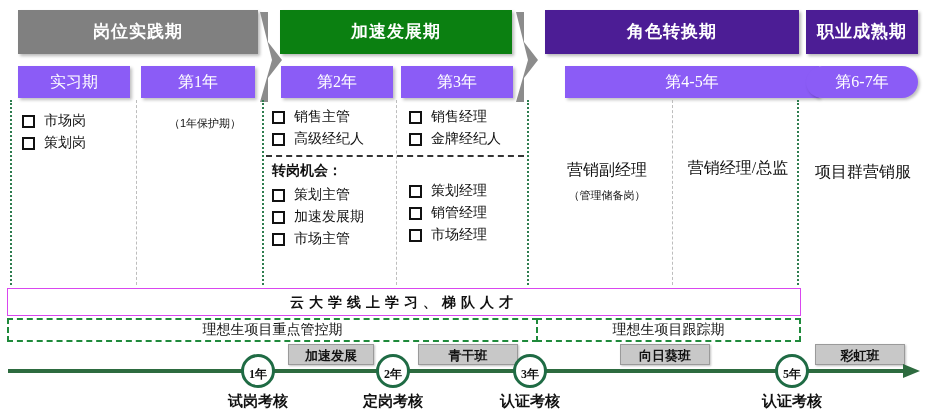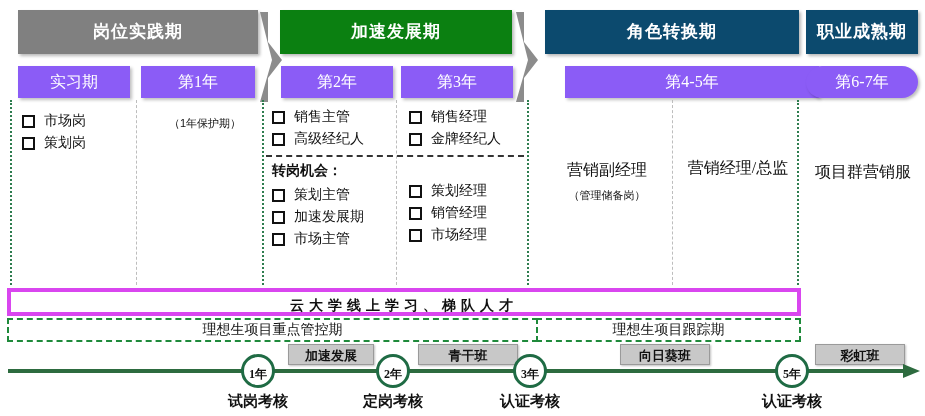--- a/index.html
+++ b/index.html
@@ -11,21 +11,21 @@
   .canvas{position:absolute;left:0;top:0;width:925px;height:416px;}
   .abs{position:absolute;box-sizing:border-box;}
 
   
   .phase{
     height:44px;line-height:44px;text-align:center;
     color:#ffffff;font-weight:bold;font-size:17px;letter-spacing:1px;
   }
   .phase.gray{background:#808080;box-shadow:2px 2px 3px rgba(0,0,0,.28);}
   .phase.bright{background:#0b8011;box-shadow:2px 2px 3px rgba(0,0,0,.28);}
-  .phase.dark{background:#0c4a6e;box-shadow:2px 2px 3px rgba(0,0,0,.28);}
+  .phase.dark{background:#4c1d95;box-shadow:2px 2px 3px rgba(0,0,0,.28);}
 
   
   .yearbar{
     height:32px;line-height:32px;text-align:center;background:#8b5cf6;
     color:#ffffff;font-size:16px;
     font-family:"Liberation Serif","DejaVu Serif",serif;
     box-shadow:2px 2px 3px rgba(0,0,0,.25);
   }
 
   
@@ -48,21 +48,21 @@
   }
   .small{font-size:11px;color:#111;}
   .bold{font-weight:bold;}
   .bigtxt{
     font-family:"Liberation Serif","DejaVu Serif",serif;
     font-size:16px;color:#111111;text-align:center;white-space:nowrap;
   }
 
   
   .whiteband{
-    border:4px solid #d946ef;background:#ffffff;height:28px;line-height:28px;
+    border:1px solid #d946ef;background:#ffffff;height:28px;line-height:28px;
     text-align:center;font-weight:bold;font-size:14px;color:#111;
     letter-spacing:5px;
     font-family:"Liberation Serif","DejaVu Serif",serif;
   }
   .greenband{
     border:2px dashed #1f8a3b;background:#ffffff;height:24px;line-height:20px;
     text-align:center;font-size:14px;color:#111;
     font-family:"Liberation Serif","DejaVu Serif",serif;
   }
 

